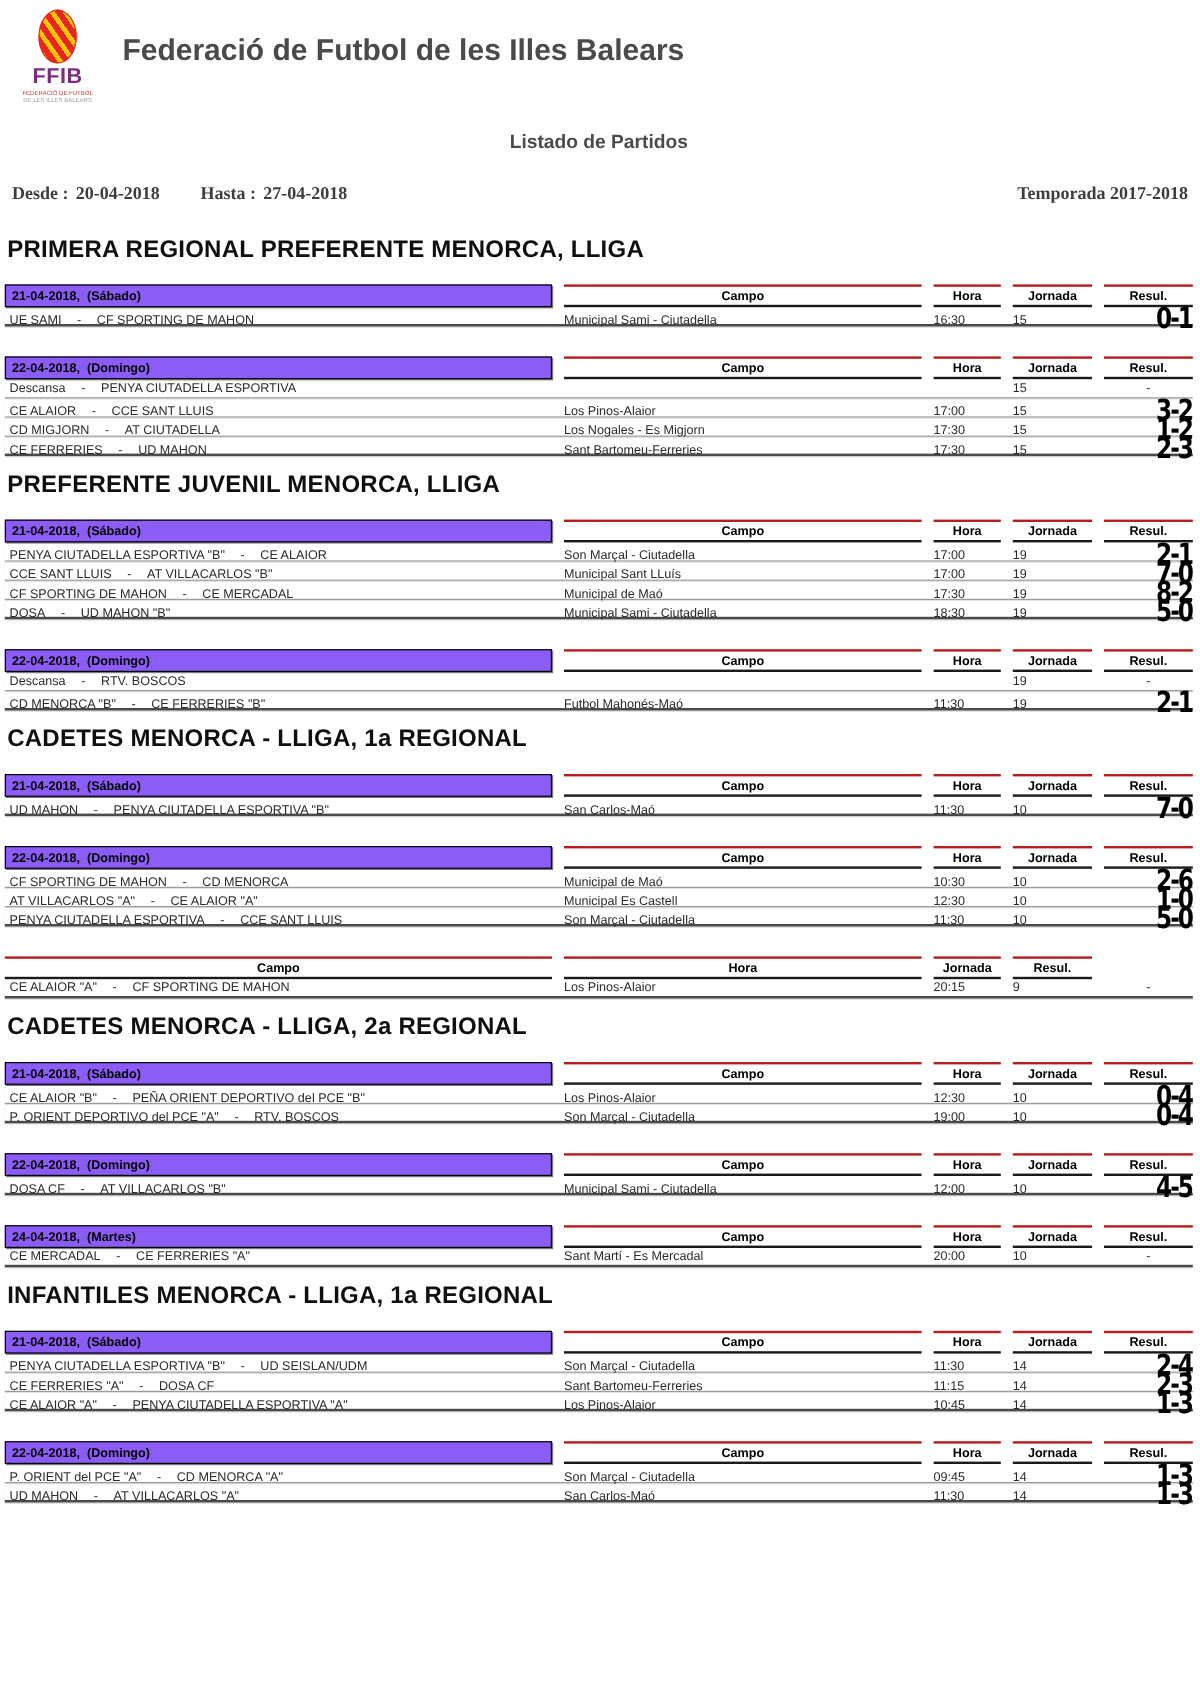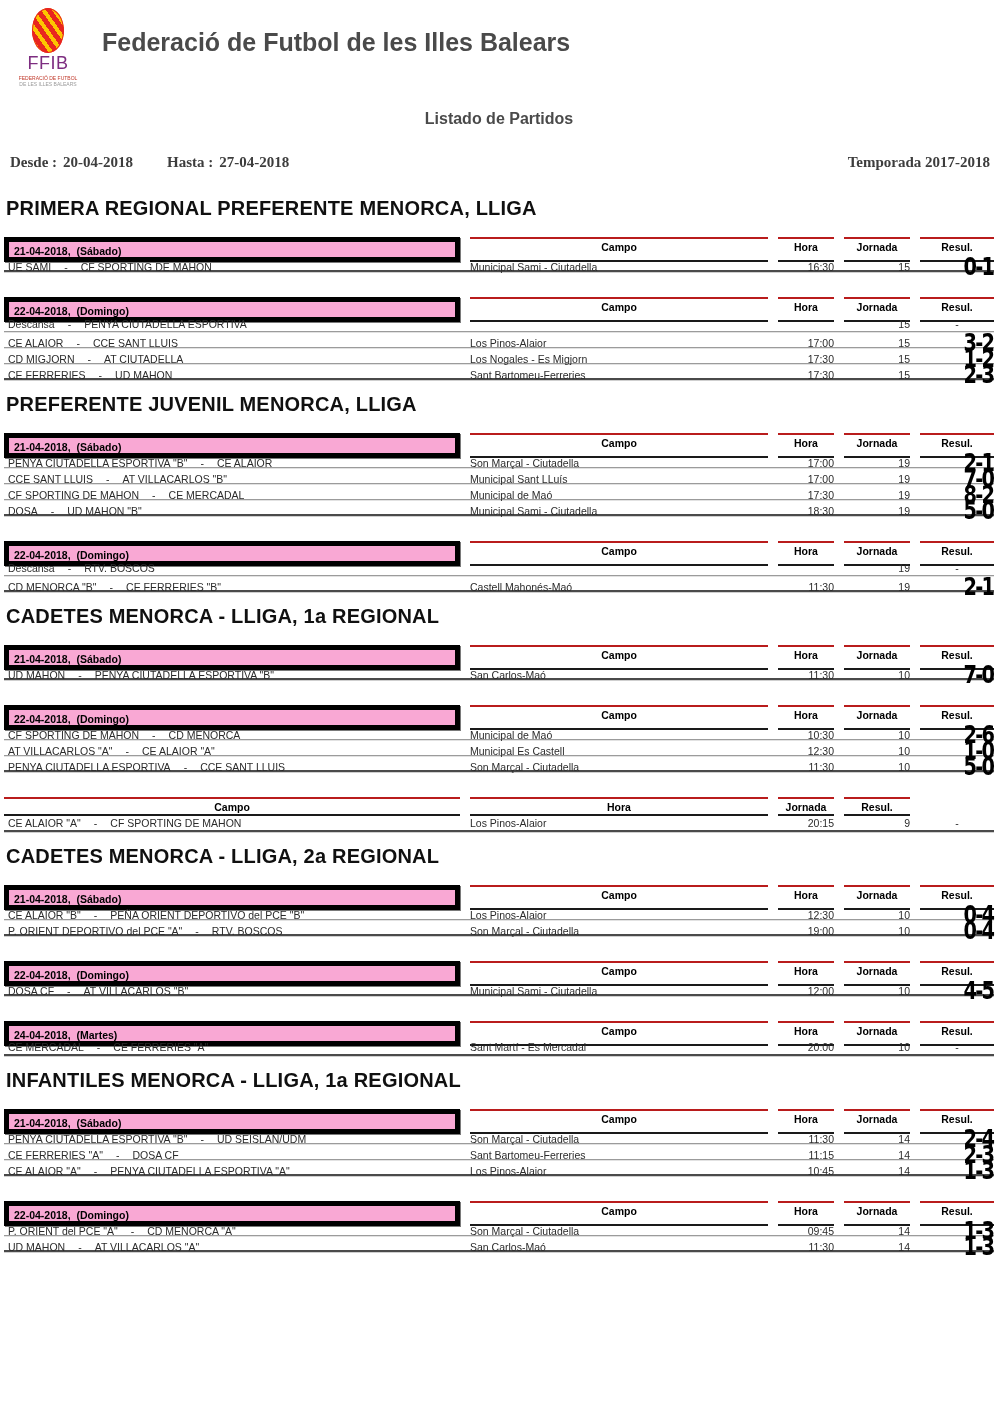--- a/index.html
+++ b/index.html
@@ -14,21 +14,21 @@
 
   
   .header { display: flex; align-items: flex-start; height: 100px; padding-top: 8px; }
   .logo { width: 88px; text-align: center; flex: 0 0 88px; }
   .ball {
     width: 32px; height: 45px; margin: 0 auto;
     border-radius: 50%;
     background: repeating-linear-gradient(55deg, #e8251f 0 5px, #fdc400 5px 9px);
     box-shadow: inset 0 0 0 1px #e8251f;
   }
-  .ffib-abbr { color: #7d2d80; font-weight: normal; font-size: 18px; line-height: 1.05; letter-spacing: .5px; margin-top: 1px; }
+  .ffib-abbr { color: #7d2d80; font-weight: bold; font-size: 18px; line-height: 1.05; letter-spacing: .5px; margin-top: 1px; }
   .logo-cap1 { color: #c0392b; font-size: 5px; line-height: 1.2; margin-top: 2px; white-space: nowrap; }
   .logo-cap2 { color: #9a9a9a; font-size: 5px; line-height: 1.2; white-space: nowrap; }
   .h-title { margin: 20px 0 0 10px; font-size: 25px; font-weight: bold; color: #4a4a4a; }
 
   .subtitle { text-align: center; font-size: 16px; font-weight: bold; color: #4a4a4a; margin: 10px 0 0; }
 
   .dateline { display: flex; justify-content: space-between; margin: 26px 4px 0 6px; font-size: 15px; font-weight: bold; color: #3d3d3d; font-family: Liberation Serif, serif; }
   .range span { margin-right: 6px; }
   .range .gap { display: inline-block; width: 22px; }
 
@@ -37,22 +37,22 @@
   .sec-title { font-size: 20px; font-weight: bold; color: #101010; margin: 13px 0 17px 2px; letter-spacing: .2px; }
   section:first-child .sec-title { margin-top: 0; }
 
   .mtable { margin-bottom: 25px; }
   .mtable:last-child { margin-bottom: 0; }
 
   .grid-cols { display: grid; grid-template-columns: 456px 1fr 56px 66px 74px; column-gap: 10px; }
 
   .thead { height: 19px; align-items: stretch; }
   .datebox {
-    background: #f9a8d4;
-    border: 5px solid #000000;
+    background: #8b5cf6;
+    border: 1px solid #000000;
     box-shadow: 1px 1px 0 #7a7a7a;
     font-weight: bold; font-size: 10.5px; color: #000;
     padding: 3px 0 0 5px;
     white-space: pre;
   }
   .hcol {
     border-top: 2px solid #b91c1c;
     border-bottom: 2px solid #1a1a1a;
     font-weight: bold; font-size: 10.5px; color: #000;
     text-align: center; padding-top: 2px;
@@ -62,21 +62,21 @@
     height: 16px; align-items: center;
     font-size: 10.5px; color: #2b2b2b;
     border-bottom: 1px solid #9b9b9b;
     box-shadow: 0 1px 0 #e2e2e2;
     position: relative;
   }
   .row:last-child { border-bottom: 2px solid #4a4a4a; box-shadow: 0 1px 0 #cfcfcf; }
   .teams { padding-left: 4px; white-space: nowrap; overflow: hidden; }
   .sep { margin: 0 13px; color: #2b2b2b; }
   .campo { white-space: nowrap; overflow: hidden; }
-  .hora, .jornada { text-align: right; }
+  .hora, .jornada { text-align: left; }
   .resul { text-align: right; padding-right: 1px; }
   .resul.big {
     font-family: "DejaVu Sans", sans-serif;
     font-weight: bold; font-size: 22px; letter-spacing: -2px;
     line-height: 22px; color: #000;
     transform: scaleX(0.88) scaleY(1.1);
     transform-origin: 100% 50%;
     position: relative; z-index: 2;
   }
   .resul.dash { text-align: center; font-size: 10.5px; padding-right: 0; }
@@ -211,21 +211,21 @@
           </div>
           <div class="row grid-cols">
             <div class="teams"><span class="home">Descansa</span><span class="sep">-</span><span class="away">RTV. BOSCOS</span></div>
             <div class="campo"></div>
             <div class="hora"></div>
             <div class="jornada">19</div>
             <div class="resul dash">-</div>
           </div>
           <div class="row grid-cols">
             <div class="teams"><span class="home">CD MENORCA "B"</span><span class="sep">-</span><span class="away">CE FERRERIES "B"</span></div>
-            <div class="campo">Castell Mahonés-Maó</div>
+            <div class="campo">Futbol Mahonés-Maó</div>
             <div class="hora">11:30</div>
             <div class="jornada">19</div>
             <div class="resul big">2-1</div>
           </div>
         </div>
       </section>
       <section class="league">
         <h3 class="sec-title">CADETES MENORCA - LLIGA, 1a REGIONAL</h3>
         <div class="mtable">
           <div class="thead grid-cols">

